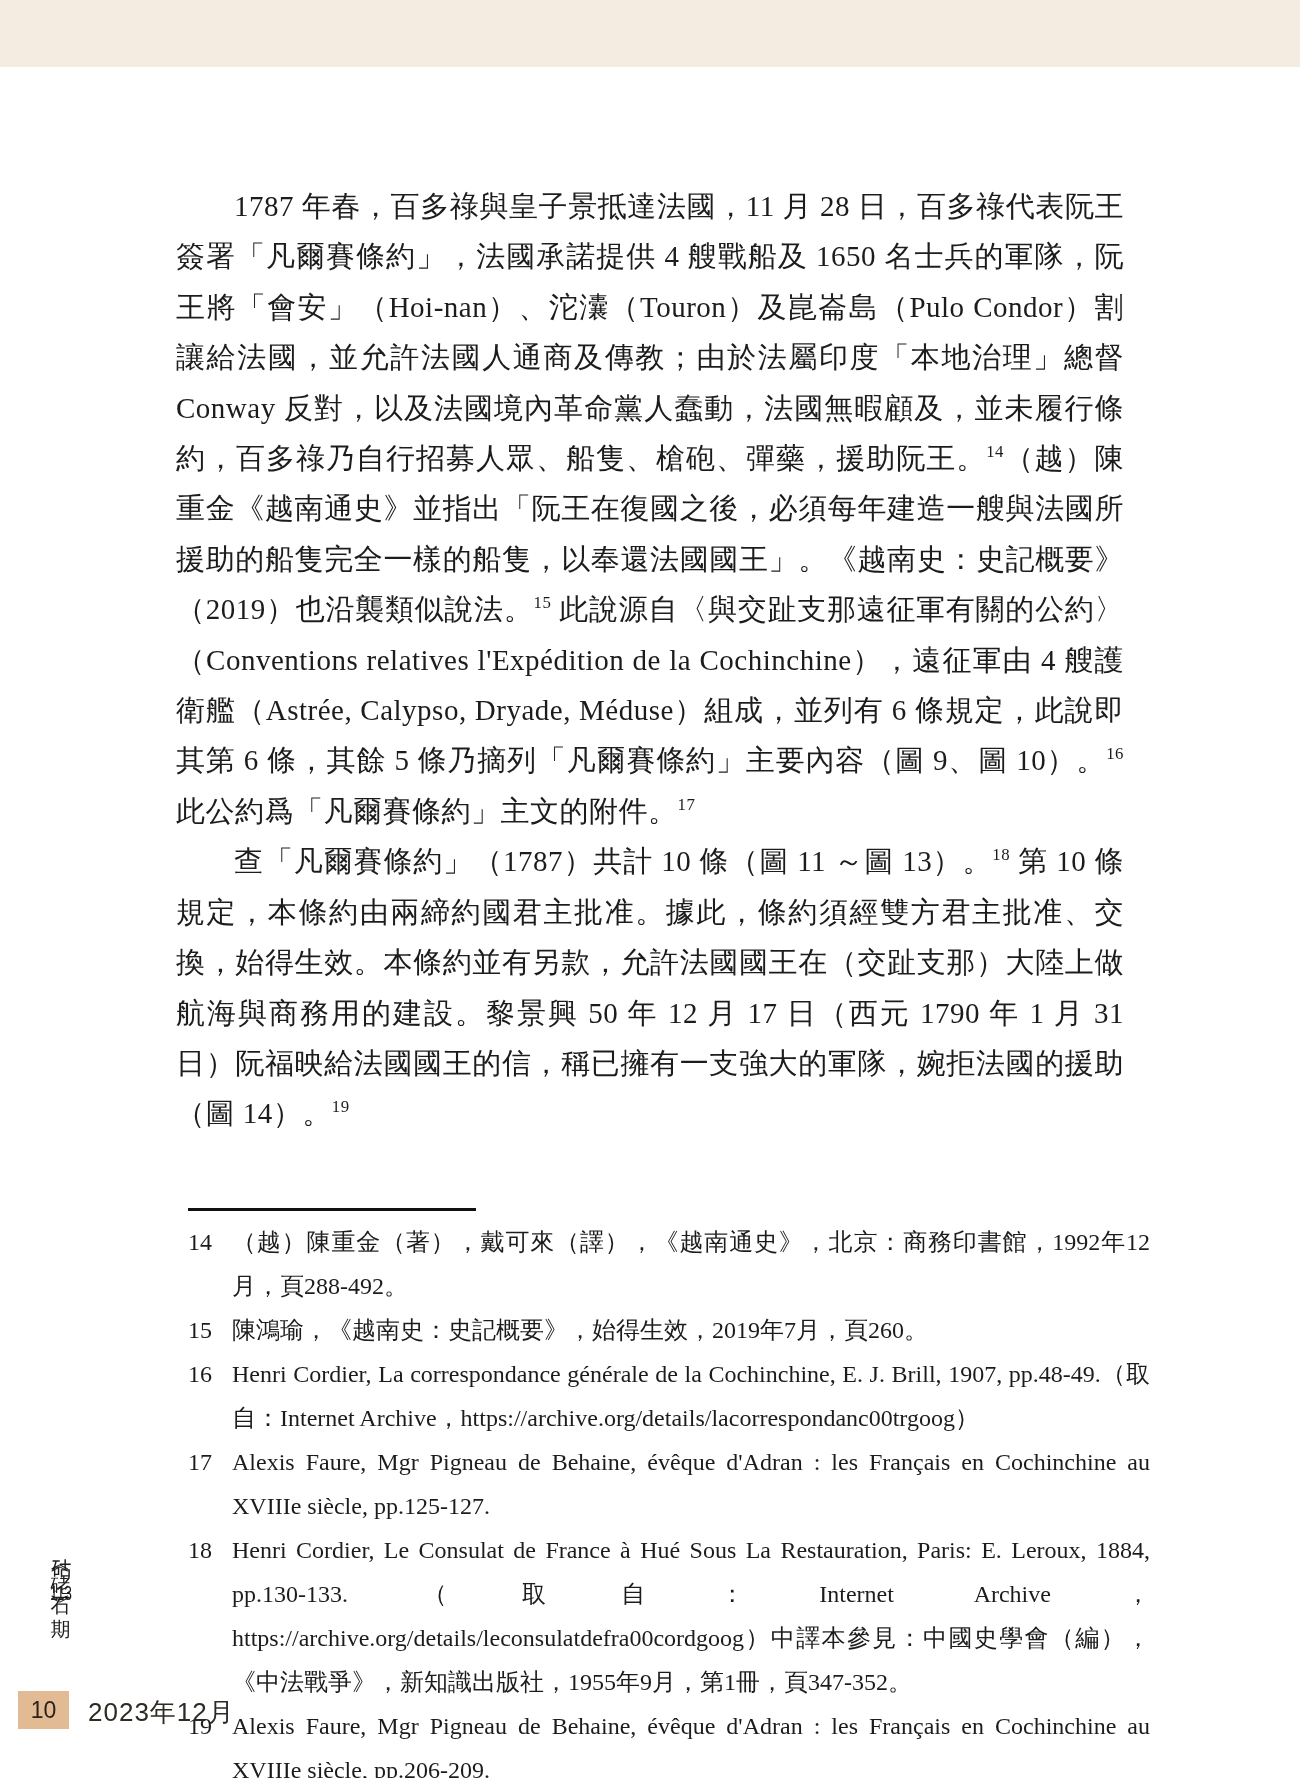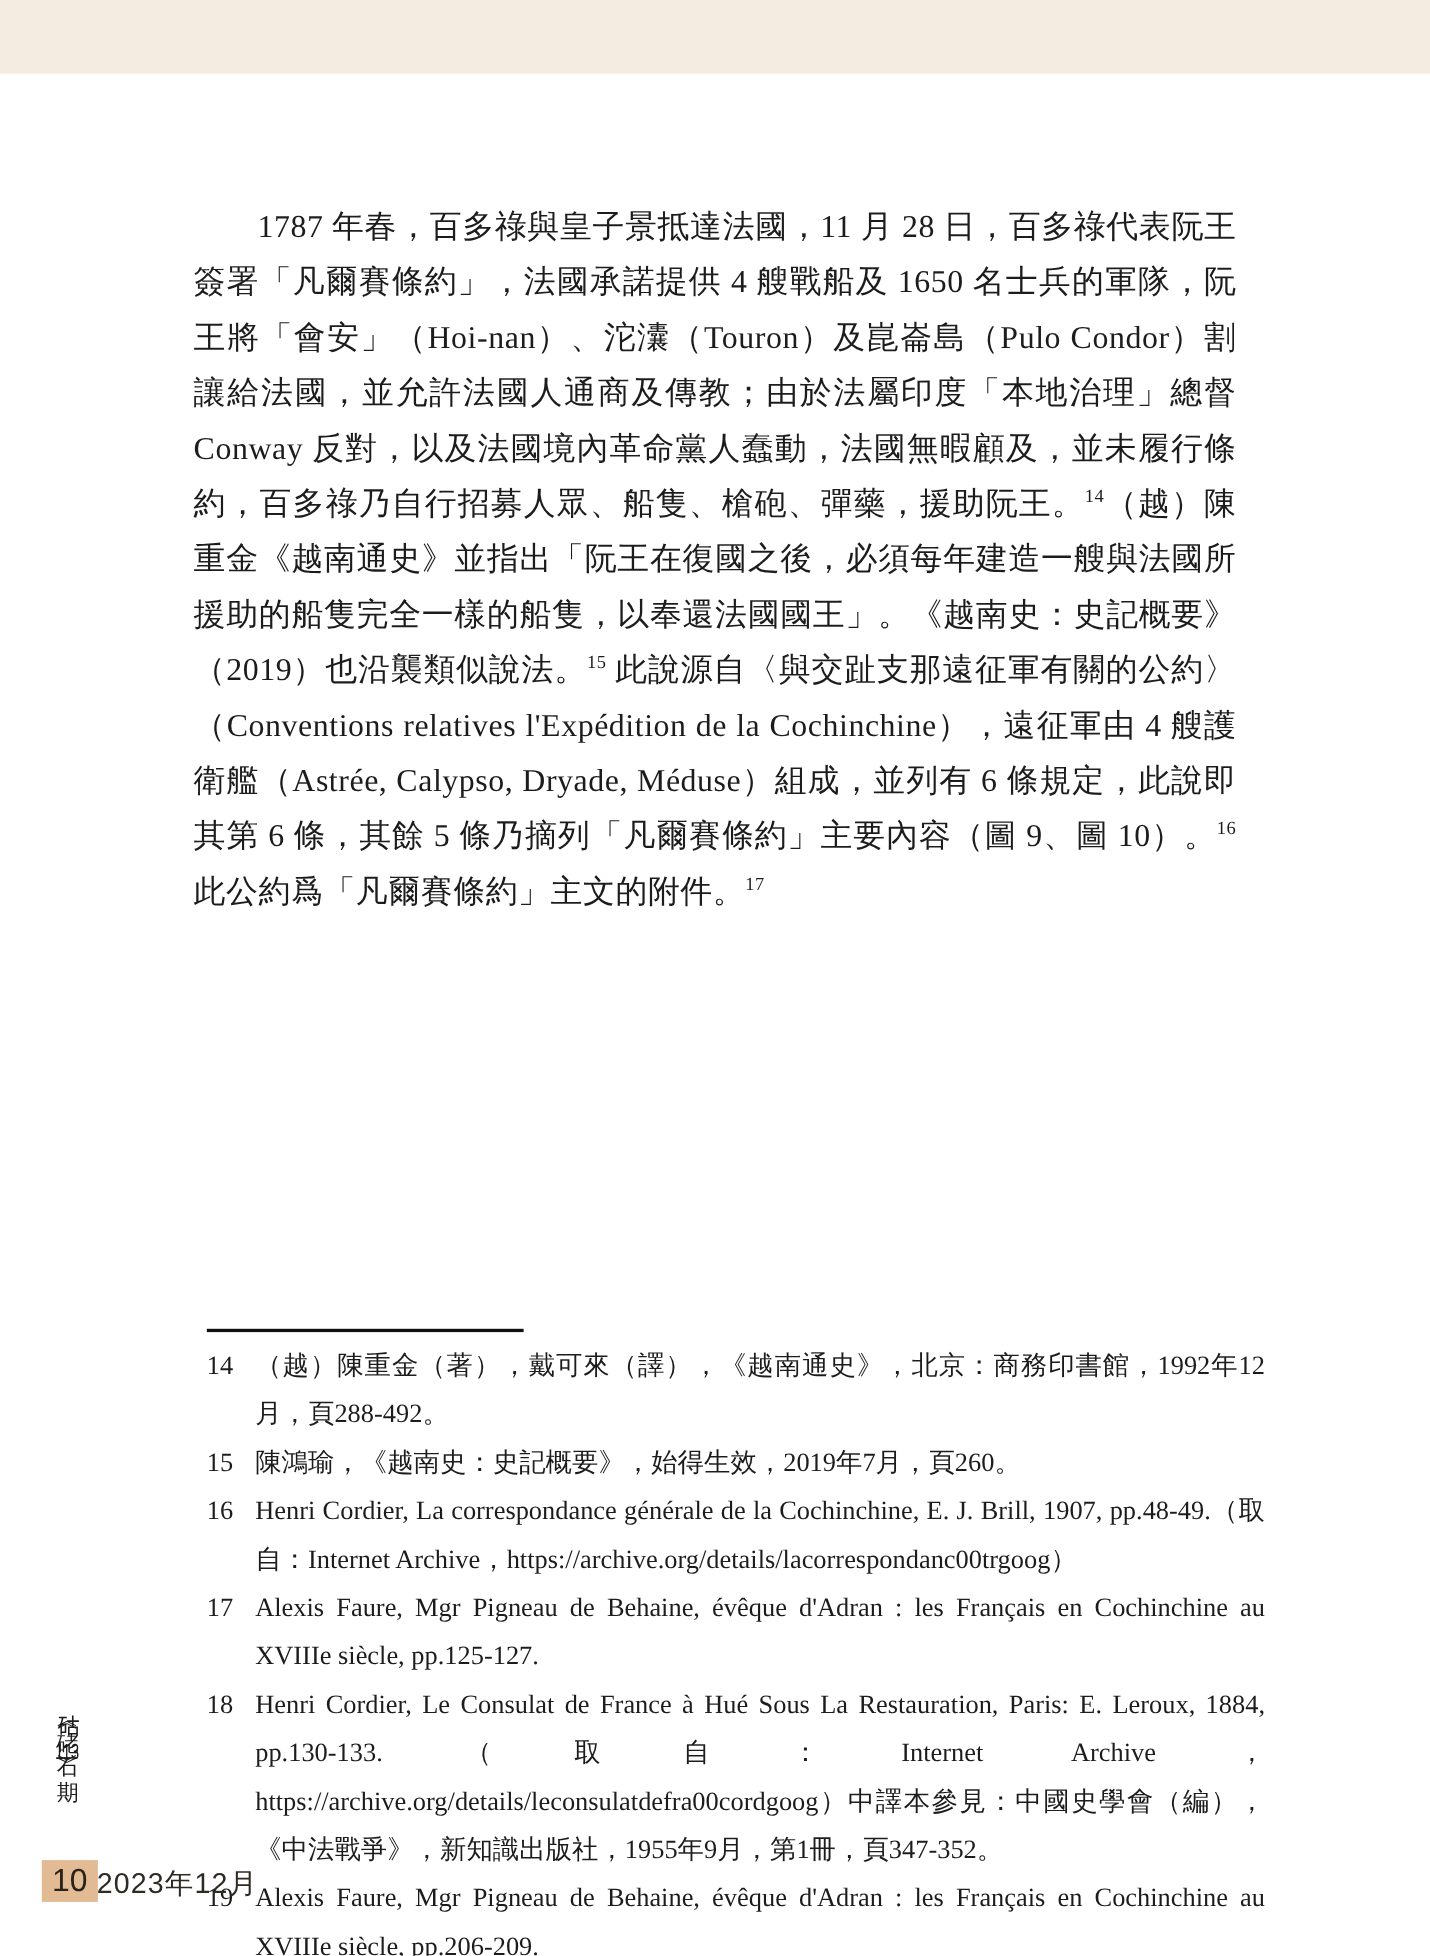--- a/index.html
+++ b/index.html
@@ -31,38 +31,39 @@
   .fn-text{flex:1 1 auto;}
   .vertical-title{
     position:absolute;left:48px;top:1558px;height:140px;
     writing-mode:vertical-rl;-webkit-writing-mode:vertical-rl;
     text-orientation:upright;-webkit-text-orientation:upright;
     font-family:"Liberation Sans","DejaVu Sans",sans-serif;
     font-size:20px;letter-spacing:1px;color:#1c1c1c;white-space:nowrap;
   }
   .vertical-title .tcy{text-combine-upright:all;-webkit-text-combine:horizontal;}
   .page-badge{
-    position:absolute;left:38px;top:1691px;width:51px;height:38px;
+    position:absolute;left:18px;top:1691px;width:51px;height:38px;
     display:flex;align-items:center;justify-content:center;
     font-family:"Liberation Sans","DejaVu Sans",sans-serif;
-    font-size:29px;color:#2b2218;
+    font-size:23px;color:#2b2218;
   }
   .footer-date{
     position:absolute;left:88px;top:1695px;
     font-family:"Liberation Sans","DejaVu Sans",sans-serif;
     font-size:26px;color:#2e2a24;letter-spacing:1px;
   }
 </style>
 </head>
 <body style="background: rgb(255, 255, 255); color: rgb(28, 28, 28);">
 
 <div class="top-band" style="background: rgb(245, 236, 225);"></div>
 
 <section class="article">
   <p>1787 年春，百多祿與皇子景抵達法國，11 月 28 日，百多祿代表阮王簽署「凡爾賽條約」，法國承諾提供 4 艘戰船及 1650 名士兵的軍隊，阮王將「會安」（Hoi-nan）、沱灢（Touron）及崑崙島（Pulo Condor）割讓給法國，並允許法國人通商及傳教；由於法屬印度「本地治理」總督 Conway 反對，以及法國境內革命黨人蠢動，法國無暇顧及，並未履行條約，百多祿乃自行招募人眾、船隻、槍砲、彈藥，援助阮王。<sup>14</sup>（越）陳重金《越南通史》並指出「阮王在復國之後，必須每年建造一艘與法國所援助的船隻完全一樣的船隻，以奉還法國國王」。《越南史：史記概要》（2019）也沿襲類似說法。<sup>15</sup> 此說源自〈與交趾支那遠征軍有關的公約〉（Conventions relatives l'Expédition de la Cochinchine），遠征軍由 4 艘護衛艦（Astrée, Calypso, Dryade, Méduse）組成，並列有 6 條規定，此說即其第 6 條，其餘 5 條乃摘列「凡爾賽條約」主要內容（圖 9、圖 10）。<sup>16</sup> 此公約爲「凡爾賽條約」主文的附件。<sup>17</sup></p>
+  <p>查「凡爾賽條約」（1787）共計 10 條（圖 11 ～圖 13）。<sup>18</sup> 第 10 條規定，本條約由兩締約國君主批准。據此，條約須經雙方君主批准、交換，始得生效。本條約並有另款，允許法國國王在（交趾支那）大陸上做航海與商務用的建設。黎景興 50 年 12 月 17 日（西元 1790 年 1 月 31 日）阮福映給法國國王的信，稱已擁有一支強大的軍隊，婉拒法國的援助（圖 14）。<sup>19</sup></p>
 </section>
 
 <div class="footnote-rule"></div>
 
 <div class="footnotes" id="footnote-list">
   <div class="fn-item">
     <span class="fn-num">14</span>
     <span class="fn-text">（越）陳重金（著），戴可來（譯），《越南通史》，北京：商務印書館，1992年12月，頁288-492。</span>
   </div>
 

